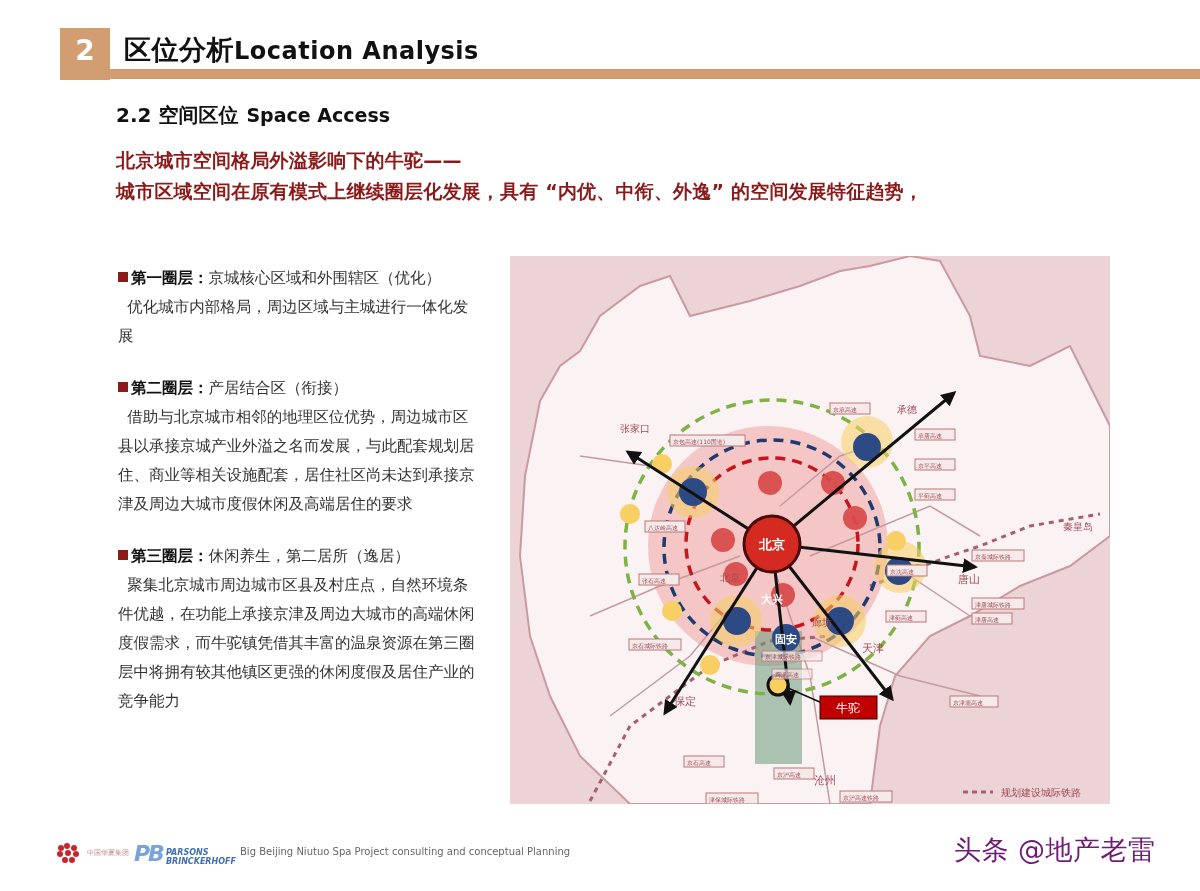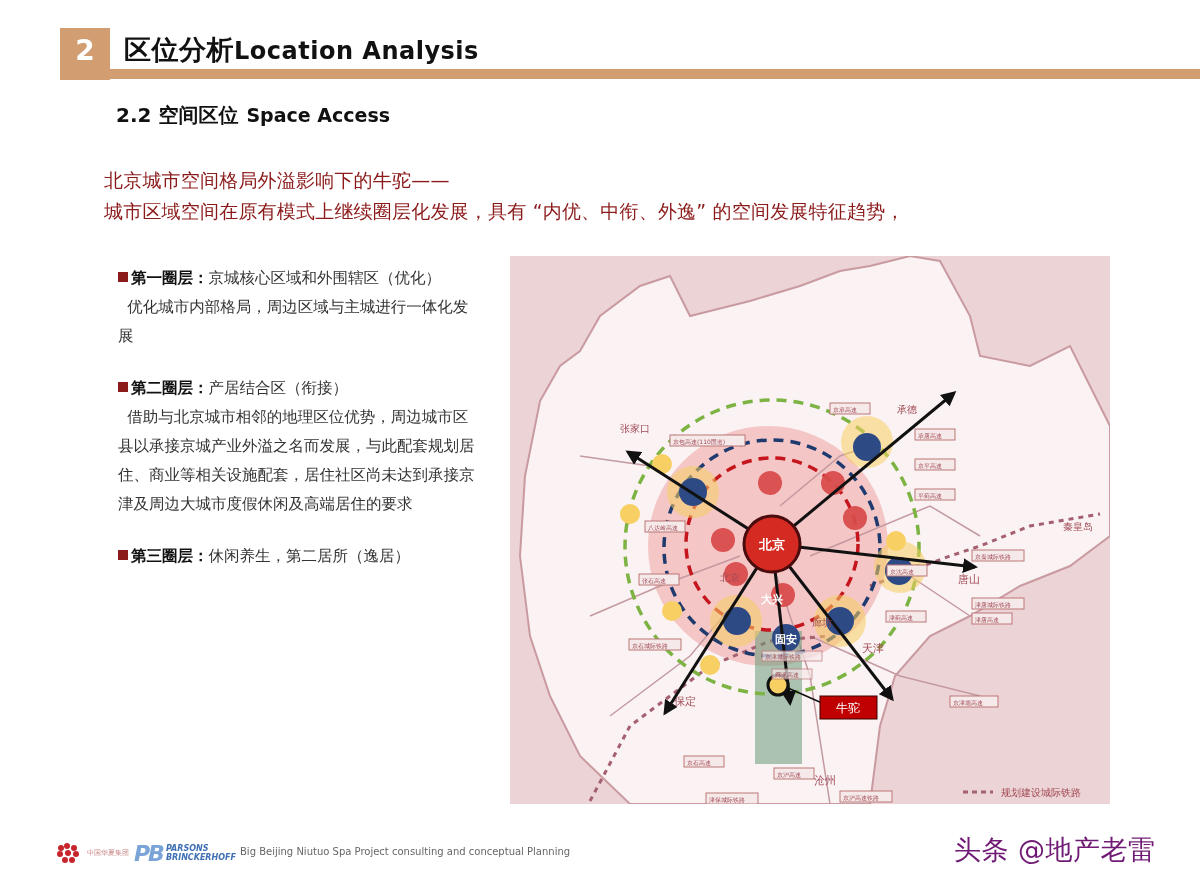--- a/index.html
+++ b/index.html
@@ -21,41 +21,40 @@
       letter-spacing: 0.5px;
     }
     .page-title .en { font-size: 24px; margin-left: 0; }
 
     .subsection-title {
       position: absolute; left: 116px; top: 102px; font-size: 20px; font-weight: bold; color: #111;
     }
     .subsection-title .en { margin-left: 8px; font-size: 19px; }
 
     .lead {
-      position: absolute; left: 104px; top: 145px; width: 1010px;
-      color: #8b1a1a; font-weight: normal; font-size: 19px; line-height: 31px;
+      position: absolute; left: 116px; top: 145px; width: 1010px;
+      color: #8b1a1a; font-weight: bold; font-size: 19px; line-height: 31px;
       letter-spacing: 0.2px;
-      margin-top: 20px;
     }
     .lead div { white-space: nowrap; }
 
     .layers { position: absolute; left: 118px; top: 264px; width: 360px; font-size: 15.5px; line-height: 29px; color: #333; }
     .layer { margin-bottom: 23px; }
     .layer-head { white-space: nowrap; }
     .bullet { display: inline-block; width: 10px; height: 10px; background: #8b1a1a; margin-right: 3px; vertical-align: 1px; }
     .layer-name { font-weight: bold; color: #111; }
     .layer-colon { font-weight: bold; color: #111; }
     .layer-body { text-indent: 0.6em; }
 
     .map-wrap { position: absolute; left: 510px; top: 256px; width: 600px; height: 548px; overflow: hidden; }
     .map-wrap svg { display: block; }
 
     .footer-logo-1 { position: absolute; left: 56px; top: 842px; width: 30px; height: 22px; }
     .footer-logo-1-text { position: absolute; left: 87px; top: 848px; font-size: 7px; color: #c98a8a; font-family: Liberation Serif, serif; }
-    .footer-logo-2 { position: absolute; left: 134px; top: 840px; height: 26px; display: flex; align-items: center; }
+    .footer-logo-2 { position: absolute; left: 134px; top: 840px; height: 26px; display: flex; align-items: flex-end; }
     .pb-mark { font-size: 22px; font-weight: bold; font-style: italic; color: #7aa3d8; letter-spacing: -2px; }
     .pb-text { margin-left: 3px; font-size: 8px; font-weight: bold; font-style: italic; color: #3f6fb5; line-height: 9px; }
     .footer-caption { position: absolute; left: 240px; top: 846px; font-size: 10px; color: #666; }
     .watermark { position: absolute; left: 954px; top: 832px; font-size: 27px; color: #701a75; letter-spacing: 0.5px; }
   </style>
 </head>
 <body>
 
 <div class="section-num-box">
   <span>2</span>
@@ -85,20 +84,21 @@
   <div class="layer">
     <div class="layer-head">
       <span class="bullet"></span><span class="layer-name">第二圈层</span><span class="layer-colon">：</span><span>产居结合区（衔接）</span>
     </div>
     <div class="layer-body">借助与北京城市相邻的地理区位优势，周边城市区县以承接京城产业外溢之名而发展，与此配套规划居住、商业等相关设施配套，居住社区尚未达到承接京津及周边大城市度假休闲及高端居住的要求</div>
   </div>
   <div class="layer">
     <div class="layer-head">
       <span class="bullet"></span><span class="layer-name">第三圈层</span><span class="layer-colon">：</span><span>休闲养生，第二居所（逸居）</span>
     </div>
+    <div class="layer-body">聚集北京城市周边城市区县及村庄点，自然环境条件优越，在功能上承接京津及周边大城市的高端休闲度假需求，而牛驼镇凭借其丰富的温泉资源在第三圈层中将拥有较其他镇区更强的休闲度假及居住产业的竞争能力</div>
   </div>
 </div>
 
 <div class="map-wrap">
   <svg width="600" height="548" viewBox="0 0 600 548" xmlns="http://www.w3.org/2000/svg" font-family="DejaVu Sans, sans-serif">
     <defs>
       <marker id="arr" viewBox="0 0 10 10" refX="8" refY="5" markerWidth="5" markerHeight="5" orient="auto-start-reverse">
         <path d="M0,0 L10,5 L0,10 z" fill="#111"></path>
       </marker>
     </defs>

